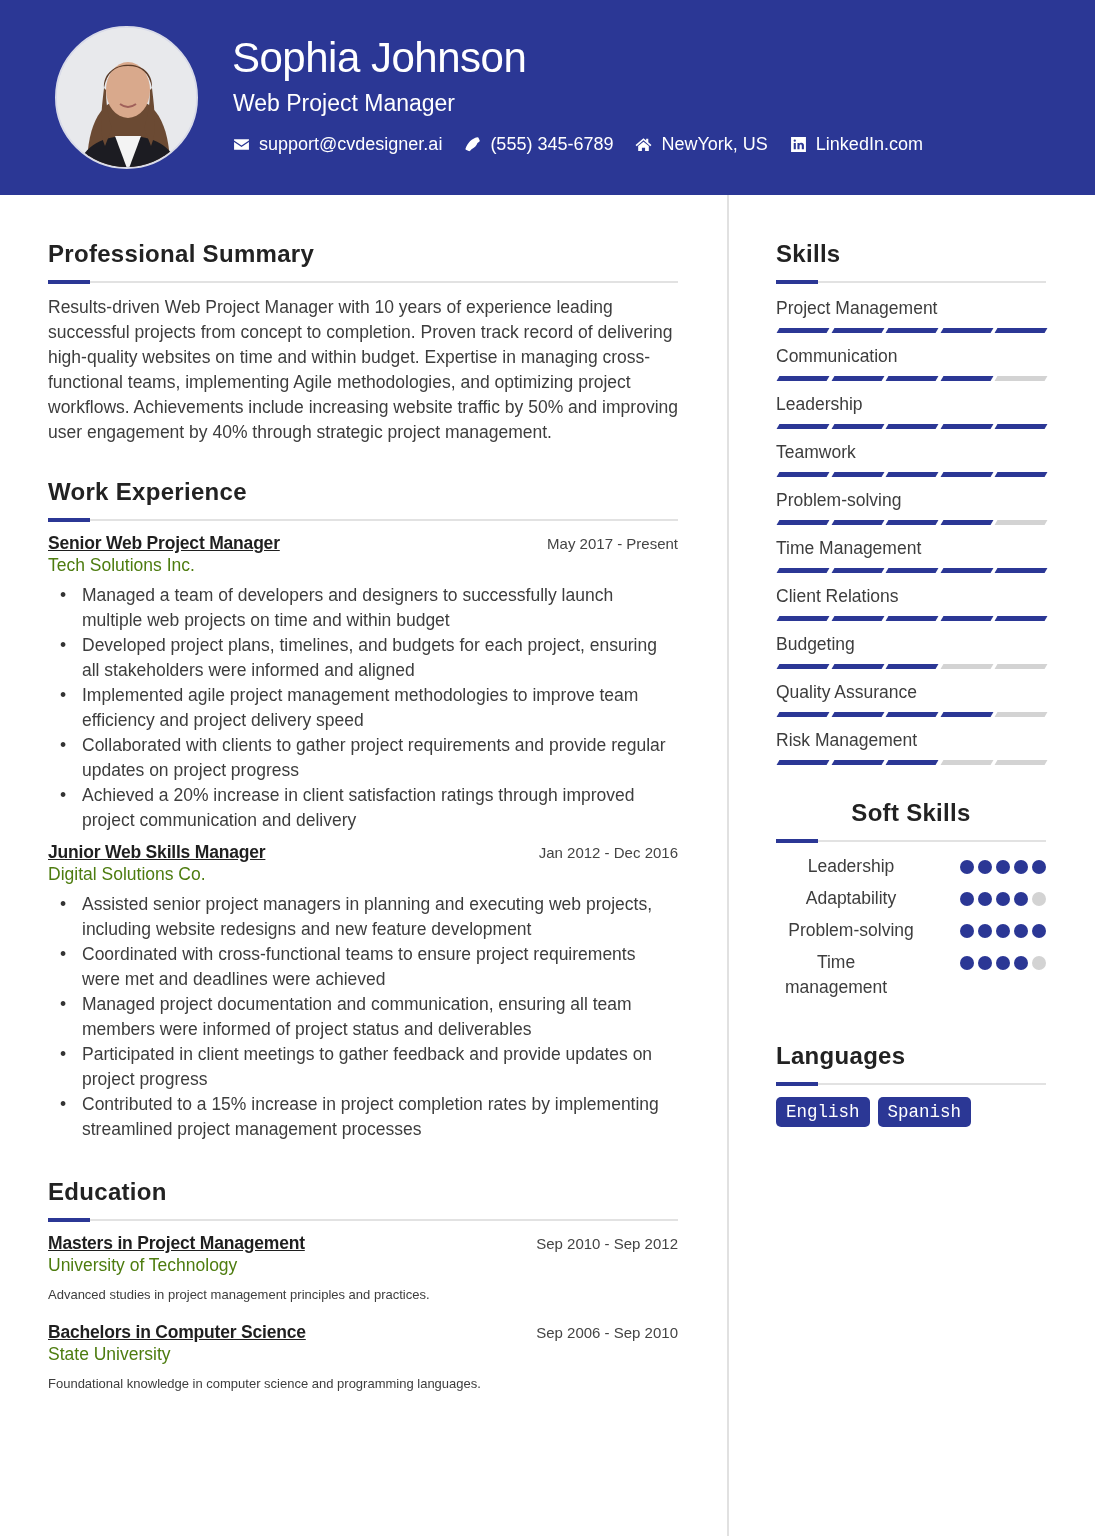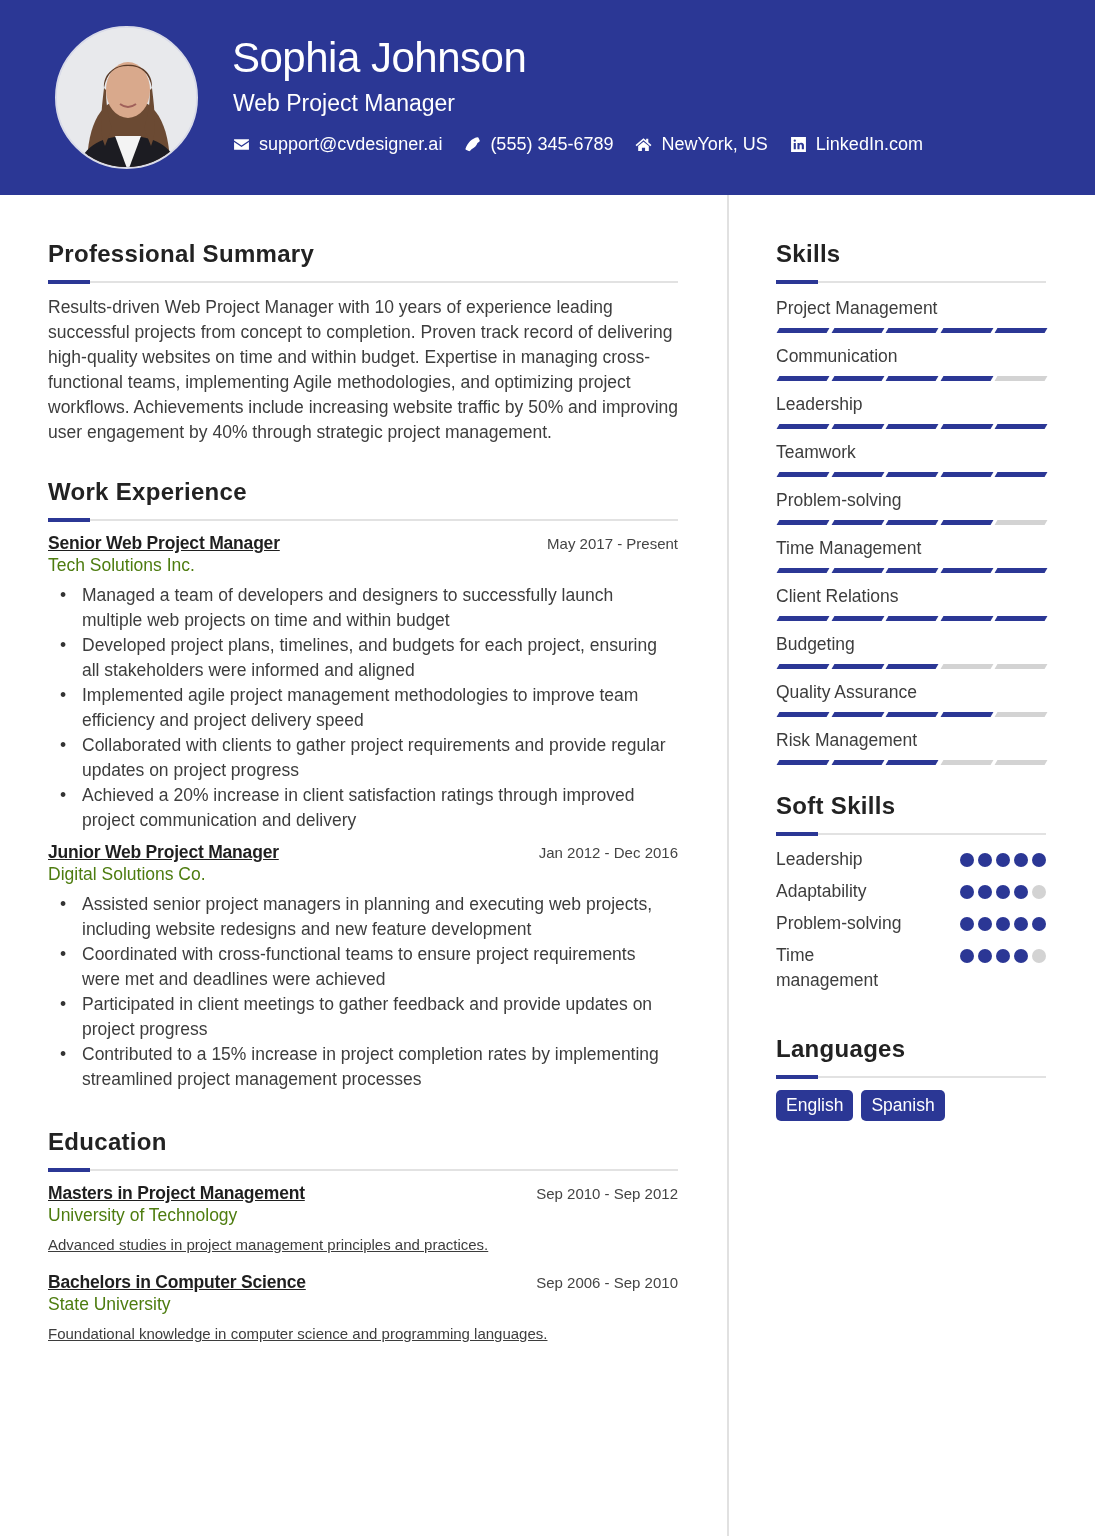--- a/index.html
+++ b/index.html
@@ -28,35 +28,35 @@
 
   .job { margin-top: 0; }
   .job-head { display: flex; justify-content: space-between; align-items: baseline; }
   .job-title { font-size: 17.5px; font-weight: bold; color: #1f1f1f; letter-spacing: -0.2px; text-decoration: underline; }
   .job-date { font-size: 15px; color: #444; }
   .job-company { font-size: 17.5px; color: #4d7c0f; margin-top: 1px; }
   .bullets { list-style: none; margin-top: 7px; margin-left: 34px; }
   .bullets li { position: relative; font-size: 17.5px; line-height: 25px; color: #3d3d3d; }
   .bullets li::before { content: "•"; position: absolute; left: -22px; top: 0; color: #333; }
 
-  .edu-desc { font-size: 15px; line-height: 25px; color: #3d3d3d; margin-top: 6px; text-decoration: underline; }
+  .edu-desc { font-size: 13px; line-height: 25px; color: #3d3d3d; margin-top: 6px; }
 
   .skill { margin-bottom: 4px; }
   .skill-name { font-size: 17.5px; color: #3d3d3d; height: 26px; line-height: 26px; }
   .skill-bar { display: flex; gap: 5px; height: 6px; margin-top: 7px; margin-bottom: 9px; padding-left: 2px; }
   .seg { width: 50px; height: 5px; transform: skewX(-30deg); background: #d3d3d3; }
   .seg.on { background: #2b3795; }
 
   .soft-row { display: flex; justify-content: space-between; align-items: flex-start; margin-bottom: 7px; }
   .soft-name { font-size: 17.5px; color: #3d3d3d; line-height: 25px; width: 150px; }
   .dots { display: flex; gap: 4px; margin-top: 6px; }
   .dot { width: 14px; height: 14px; border-radius: 50%; background: #d3d3d3; }
   .dot.on { background: #2b3795; }
 
-  .lang-row { display: flex; gap: 8px; margin-top: 3px; }
+  .lang-row { display: flex; gap: 8px; margin-top: 3px; font-family: Liberation Mono, monospace; }
   .lang { background: #2b3795; color: #ffffff; font-size: 17.5px; padding: 5px 10px; border-radius: 5px; }
 </style>
 </head>
 <body>
 
 <div class="header">
   <div class="photo">
     <svg width="143" height="143" viewBox="0 0 143 143">
       <rect width="143" height="143" fill="#e8e9ec"></rect>
       <path d="M30 140 C30 95 45 70 71 70 C97 70 113 95 113 140 Z" fill="#6b4a33"></path>
@@ -123,27 +123,28 @@
         <li>Managed a team of developers and designers to successfully launch multiple web projects on time and within budget</li>
         <li>Developed project plans, timelines, and budgets for each project, ensuring all stakeholders were informed and aligned</li>
         <li>Implemented agile project management methodologies to improve team efficiency and project delivery speed</li>
         <li>Collaborated with clients to gather project requirements and provide regular updates on project progress</li>
         <li>Achieved a 20% increase in client satisfaction ratings through improved project communication and delivery</li>
       </ul>
     </div>
 
     <div class="job" style="margin-top:9px;">
       <div class="job-head">
-        <span class="job-title">Junior Web Project Manager</span>
+        <span class="job-title">Junior Web Skills Manager</span>
         <span class="job-date">Jan 2012 - Dec 2016</span>
       </div>
       <div class="job-company">Digital Solutions Co.</div>
       <ul class="bullets">
         <li>Assisted senior project managers in planning and executing web projects, including website redesigns and new feature development</li>
         <li>Coordinated with cross-functional teams to ensure project requirements were met and deadlines were achieved</li>
+        <li>Managed project documentation and communication, ensuring all team members were informed of project status and deliverables</li>
         <li>Participated in client meetings to gather feedback and provide updates on project progress</li>
         <li>Contributed to a 15% increase in project completion rates by implementing streamlined project management processes</li>
       </ul>
     </div>
   </section>
 
   <section style="margin-top:36px;">
     <div class="sec-title">Education</div>
     <div class="sec-rule"></div>
 
@@ -268,21 +269,21 @@
             <div class="seg on"></div>
             <div class="seg on"></div>
             <div class="seg on"></div>
             <div class="seg"></div>
             <div class="seg"></div>
           </div>
         </div>
       </div>
   </section>
 
-  <section style="margin-top:26px;">
+  <section style="margin-top:33px;text-align:center;">
     <div class="sec-title">Soft Skills</div>
     <div class="sec-rule"></div>
     <div id="soft-list">
         <div class="soft-row">
           <div class="soft-name">Leadership</div>
           <div class="dots">
             <div class="dot on"></div>
             <div class="dot on"></div>
             <div class="dot on"></div>
             <div class="dot on"></div>

